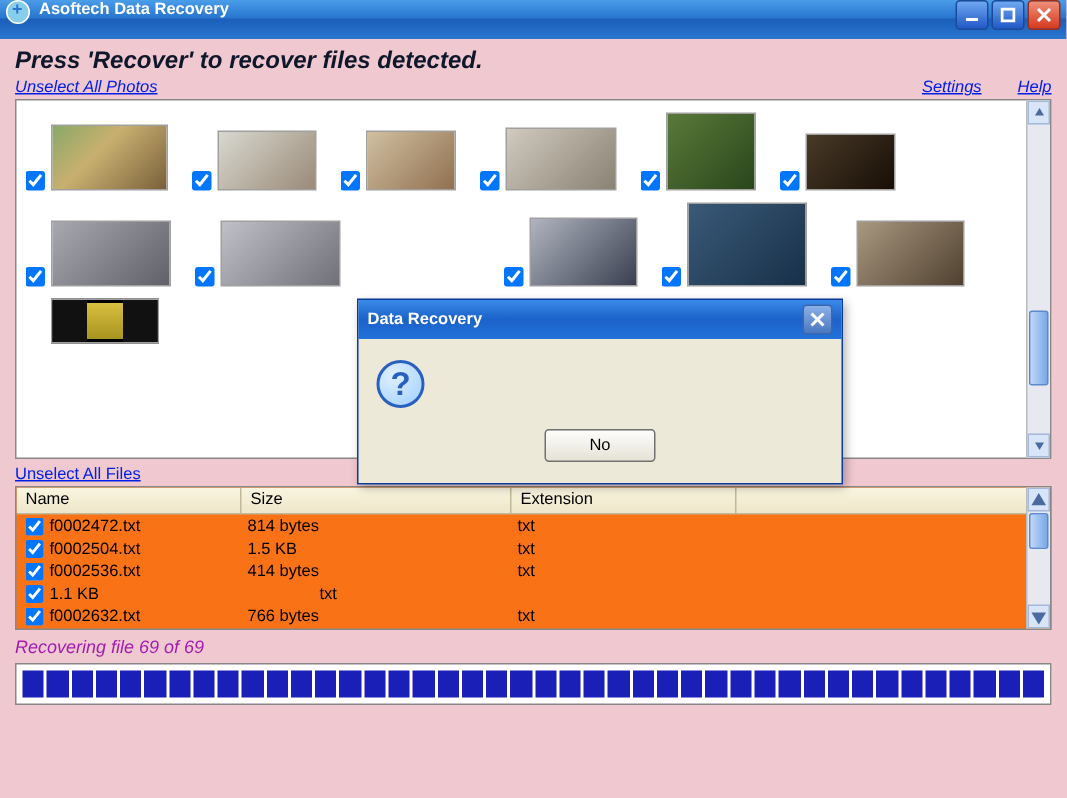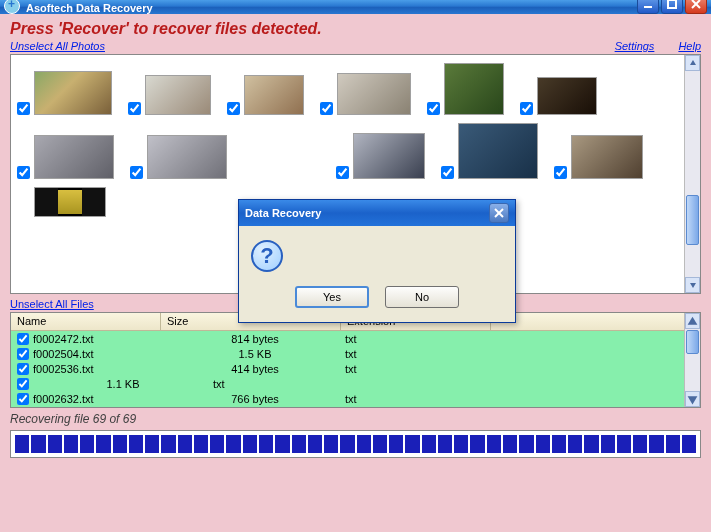--- a/index.html
+++ b/index.html
@@ -1,27 +1,27 @@
 <!DOCTYPE html>
 <html><head>
 <meta charset="utf-8">
 <style>
 * { margin: 0; padding: 0; box-sizing: border-box; font-family: Tahoma, Arial, sans-serif; font-size: 11px; }
 body { background: #f0c8d0; width: 711px; height: 532px; overflow: hidden; }
 
-.titlebar { height: 14px; background: linear-gradient(to bottom, #4a9de8 0%, #2876d0 45%, #1b5fba 50%, #2876d0 100%); display: flex; align-items: flex-end; padding: 0 4px; color: white; }
+.titlebar { height: 26px; background: linear-gradient(to bottom, #4a9de8 0%, #2876d0 45%, #1b5fba 50%, #2876d0 100%); display: flex; align-items: flex-start; padding: 0 4px; color: white; }
 .titlebar .app-icon { width: 16px; height: 16px; background: #87ceeb; border: 1px solid #fff; border-radius: 50%; margin-right: 6px; position: relative; }
 .titlebar .app-icon::before { content: "+"; position: absolute; left: 3px; top: -2px; color: #2876d0; font-weight: bold; font-size: 12px; }
 .titlebar .title { flex: 1; font-weight: bold; }
 .titlebar .win-btn { width: 22px; height: 20px; margin-left: 2px; background: linear-gradient(to bottom, #6fa8f0, #2158c7); border: 1px solid #1a4b9a; border-radius: 3px; display: flex; align-items: center; justify-content: center; color: white; font-weight: bold; }
 .titlebar .win-btn.close { background: linear-gradient(to bottom, #f08f7a, #d43a1e); border-color: #a02a15; }
 .titlebar .win-btn svg { width: 10px; height: 10px; stroke: white; stroke-width: 2; fill: none; }
 
 .content { padding: 6px 10px; height: calc(100% - 26px); background: #f0c8d0; }
-.instruction { color: #b91c1c; font-style: italic; font-size: 16px; font-weight: bold; margin-bottom: 2px; }
+.instruction { color: #0f172a; font-style: italic; font-size: 16px; font-weight: bold; margin-bottom: 2px; }
 .top-links { display: flex; }
 .top-links a { color: #0020e8; text-decoration: underline; cursor: pointer; font-style: italic; }
 .top-links .spacer { flex: 1; }
 .top-links a.right { margin-left: 24px; }
 
 .photo-panel { background: white; border: 1px solid #888; height: 240px; margin-top: 2px; padding: 8px 6px; display: flex; flex-wrap: wrap; align-content: flex-start; gap: 8px 16px; position: relative; overflow: hidden; }
 .photo-panel .vscroll { position: absolute; right: 0; top: 0; bottom: 0; width: 16px; background: #e8e8f0; border-left: 1px solid #bbb; }
 .photo-panel .vscroll .thumb { position: absolute; left: 1px; right: 1px; top: 140px; height: 50px; background: linear-gradient(to right,#c0d8f8,#7ba8e8); border: 1px solid #5a8ad0; border-radius: 2px; }
 .photo-panel .vscroll .arr { position: absolute; left: 0; right: 0; height: 16px; background: #d8e4f8; border: 1px solid #a5b8d8; display:flex; align-items:center; justify-content:center; }
 .photo-panel .vscroll .arr.up { top: 0; }
@@ -41,45 +41,45 @@
 .thumb-img.s8 { width: 80px; height: 44px; background: linear-gradient(135deg,#c0c0c8,#707078); }
 .thumb-img.s9 { width: 72px; height: 46px; background: linear-gradient(135deg,#b0b4c0,#3a4050); }
 .thumb-img.s10 { width: 80px; height: 56px; background: linear-gradient(135deg,#3a5a78,#183048); }
 .thumb-img.s11 { width: 72px; height: 44px; background: linear-gradient(135deg,#a89880,#504030); }
 .thumb-img.s12 { width: 72px; height: 30px; background: #000; display:flex; }
 .thumb-img.s12 span { flex:1; background:#111 }
 .thumb-img.s12 span:nth-child(2){ background:linear-gradient(#d8bf40,#a89420); margin:2px 0 }
 
 .unselect-files { color: #0020e8; text-decoration: underline; margin-top: 4px; display: inline-block; cursor: pointer; }
 
-.file-panel { background: #86efac; border: 1px solid #888; height: 96px; margin-top: 2px; overflow: hidden; position: relative; }
+.file-panel { background: #f97316; border: 1px solid #888; height: 96px; margin-top: 2px; overflow: hidden; position: relative; }
 .file-header { display: flex; background: linear-gradient(to bottom, #faf5e0, #ede6ca); border-bottom: 1px solid #c0b898; height: 18px; }
 .file-header .col { border-right: 1px solid #c0b898; padding: 2px 6px; }
 .file-header .col.name { width: 150px; }
 .file-header .col.size { width: 180px; }
 .file-header .col.ext { width: 150px; }
 .file-header .col.filler { flex: 1; }
 .file-panel .vscroll { position: absolute; right: 0; top: 0; bottom: 0; width: 16px; background: #e8e8f0; border-left: 1px solid #bbb; }
 .file-panel .vscroll .arr { position: absolute; left: 0; right: 0; height: 16px; background: #d8e4f8; border: 1px solid #a5b8d8; display:flex;align-items:center;justify-content:center; }
 .file-panel .vscroll .arr.up { top: 0; }
 .file-panel .vscroll .arr.dn { bottom: 0; }
 .file-panel .vscroll .thumb { position: absolute; left: 1px; right: 1px; top: 17px; height: 24px; background: linear-gradient(to right,#c0d8f8,#7ba8e8); border: 1px solid #5a8ad0; border-radius: 2px; }
 
 .file-row { display: flex; padding: 0 6px; height: 15px; align-items: center; }
 .file-row input { width: 12px; height: 12px; margin-right: 4px; }
 .file-row .fname { width: 132px; }
-.file-row .fsize { width: 180px; text-align: center; }
+.file-row .fsize { width: 180px; }
 .file-row .fext { width: 150px; }
 
-.status { color: #404040; font-style: italic; margin-top: 4px; font-size: 12px; }
+.status { color: #a21caf; font-style: italic; margin-top: 4px; font-size: 12px; }
 .progress-container { background: white; border: 1px solid #888; height: 28px; margin-top: 4px; padding: 4px; display: flex; gap: 2px; }
 .progress-container .seg { flex: 1; background: #1a1fb8; }
 
 
-.dialog { position: absolute; left: 238px; top: 199px; width: 278px; background: #ece9d8; border: 1px solid #0a3a9a; box-shadow: 2px 2px 6px rgba(0,0,0,0.3); }
+.dialog { position: absolute; left: 238px; top: 199px; width: 324px; background: #ece9d8; border: 1px solid #0a3a9a; box-shadow: 2px 2px 6px rgba(0,0,0,0.3); }
 .dialog .dlg-title { height: 26px; background: linear-gradient(to bottom, #3a8ae8 0%, #1b62ca 50%, #2272da 100%); color: white; font-weight: bold; display: flex; align-items: center; padding: 0 6px; }
 .dialog .dlg-title .t { flex: 1; }
 .dialog .dlg-title .xbtn { width: 20px; height: 20px; background: linear-gradient(to bottom,#8ab0e8,#4a78c0); border: 1px solid #3a68b0; border-radius: 3px; display:flex;align-items:center;justify-content:center; }
 .dialog .dlg-body { padding: 14px 12px; display: flex; gap: 14px; }
 .dialog .dlg-icon { width: 32px; height: 32px; border: 2px solid #2860c0; border-radius: 50%; background: radial-gradient(circle at 35% 30%, #dff0ff, #a0cfff); display: flex; align-items: center; justify-content: center; color: #2860c0; font-size: 22px; font-weight: bold; flex: none; }
 .dialog .dlg-text p { margin-bottom: 12px; }
 .dialog .dlg-buttons { display: flex; justify-content: center; gap: 16px; padding: 0 0 14px; }
 .dialog button { width: 74px; height: 22px; background: linear-gradient(to bottom,#fdfdfc,#e5e2d6); border: 1px solid #707070; border-radius: 3px; cursor: pointer; }
 .dialog button.default { border: 2px solid #4a8ad8; }
 </style>
@@ -301,16 +301,15 @@
         <svg width="10" height="10" viewBox="0 0 10 10">
           <line x1="1" y1="1" x2="9" y2="9" stroke="white" stroke-width="2"></line>
           <line x1="9" y1="1" x2="1" y2="9" stroke="white" stroke-width="2"></line>
         </svg>
       </div>
   </div>
   <div class="dlg-body">
     <div class="dlg-icon">?</div>
   </div>
   <div class="dlg-buttons">
-    <button class="default">Yes</button>
     <button>No</button>
   </div>
 </div>
 
 </body></html>

